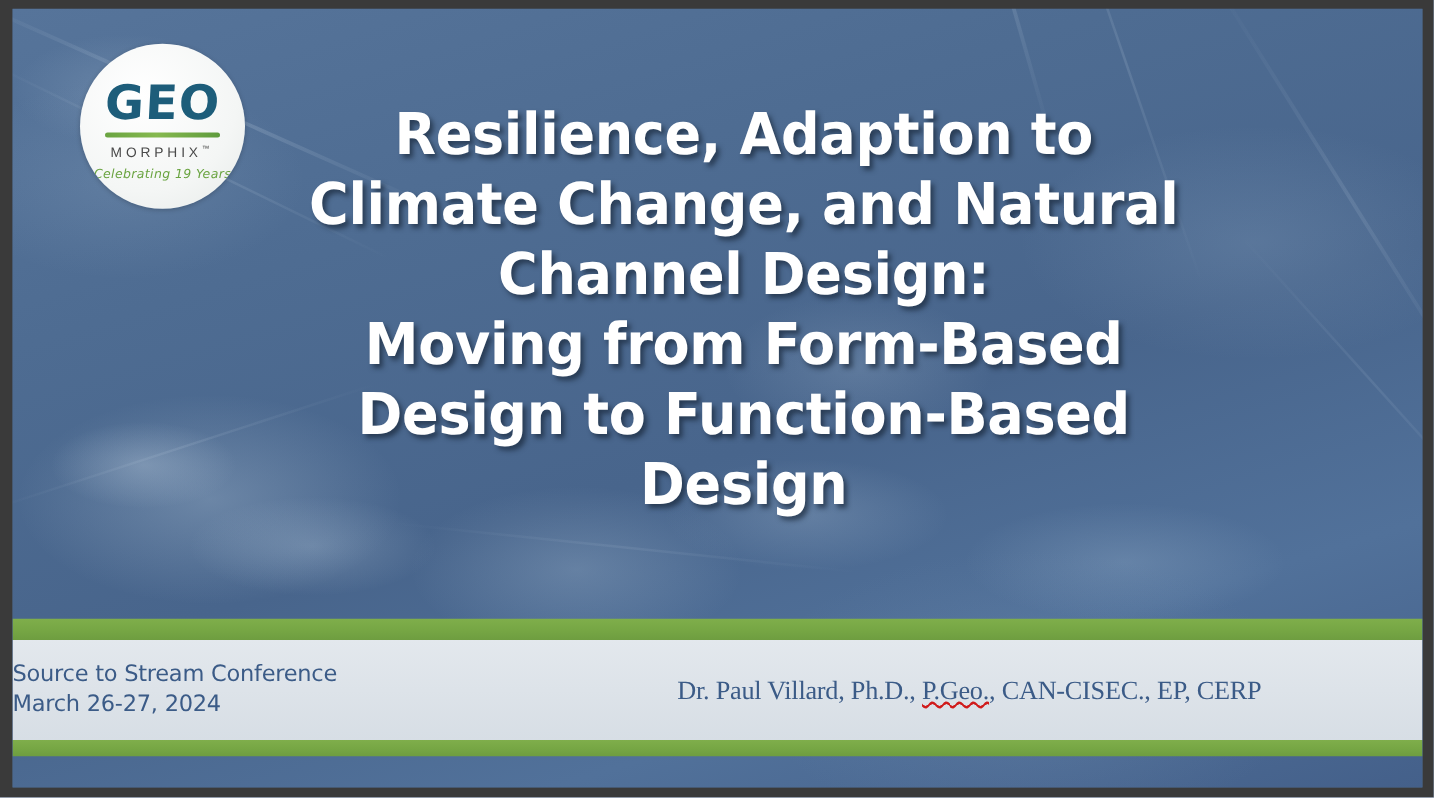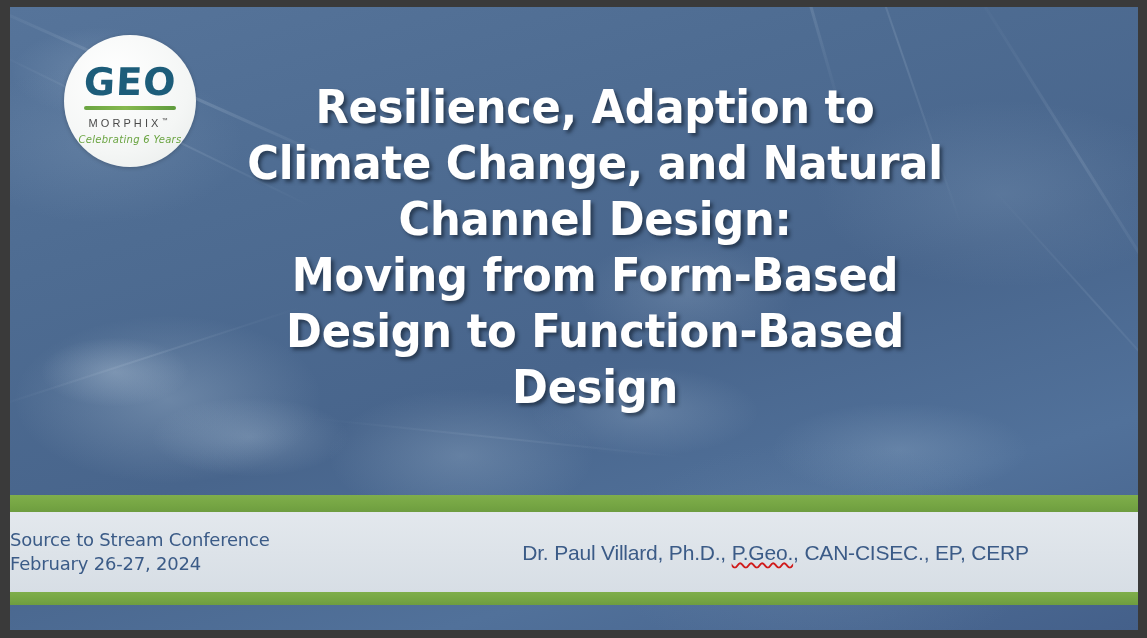--- a/index.html
+++ b/index.html
@@ -185,21 +185,21 @@
     line-height: 24px;
     color: #3b5b87;
     letter-spacing: -0.2px;
   }
   #conference .cline { display: block; white-space: nowrap; }
   #presenter {
     flex: 1;
     padding-right: 7px;
     box-sizing: border-box;
     text-align: center;
-    font-family: Liberation Sans, sans-serif;
+    font-family: Liberation Serif, serif;
     font-weight: 400;
     font-size: 21px;
     line-height: 29px;
     color: #3b5b87;
     letter-spacing: -0.2px;
   }
   #presenter .pline { display: block; white-space: nowrap; }
   .misspelled {
     text-decoration: underline wavy #d01b1b;
     text-decoration-thickness: 1.5px;
@@ -224,38 +224,38 @@
     <div class="patch p2"></div>
     <div class="patch p3"></div>
     <div class="patch p4"></div>
     <div class="patch p5"></div>
   </div>
 
   <div id="logo">
     <div class="geo-word">GEO</div>
     <div class="geo-rule"></div>
     <div class="morphix-word"><span>MORPHIX</span><sup>™</sup></div>
-    <div class="tagline">Celebrating 6 Years</div>
+    <div class="tagline">Celebrating 19 Years</div>
   </div>
 
   <div id="title">
     <span class="tline">Resilience, Adaption to</span>
     <span class="tline">Climate Change, and Natural</span>
     <span class="tline">Channel Design:</span>
     <span class="tline">Moving from Form-Based</span>
     <span class="tline">Design to Function-Based</span>
     <span class="tline">Design</span>
   </div>
 
   <div id="green-bar-top"></div>
   <div id="green-bar-bottom"></div>
 
   <div id="footer">
     <div id="conference">
       <span class="cline">Source to Stream Conference</span>
-      <span class="cline">February 26-27, 2024</span>
+      <span class="cline">March 26-27, 2024</span>
     </div>
     <div id="presenter">
       <span class="pline"><span>Dr. Paul Villard, Ph.D., </span><span class="misspelled">P.Geo.</span><span>, CAN-CISEC., EP, CERP</span></span>
     </div>
   </div>
 
 </div>
 
 </body></html>

